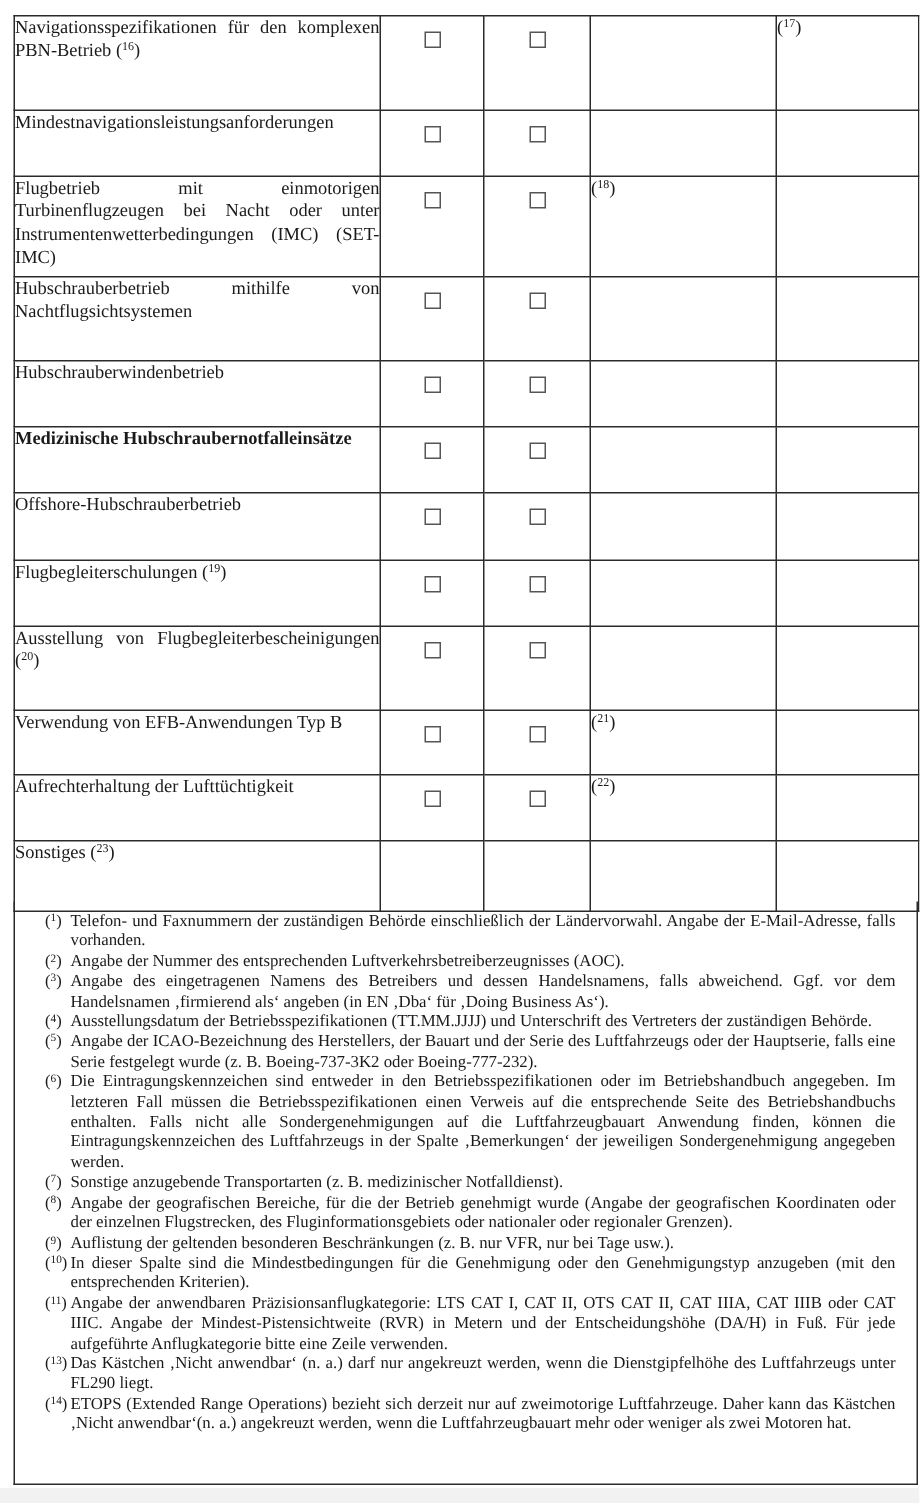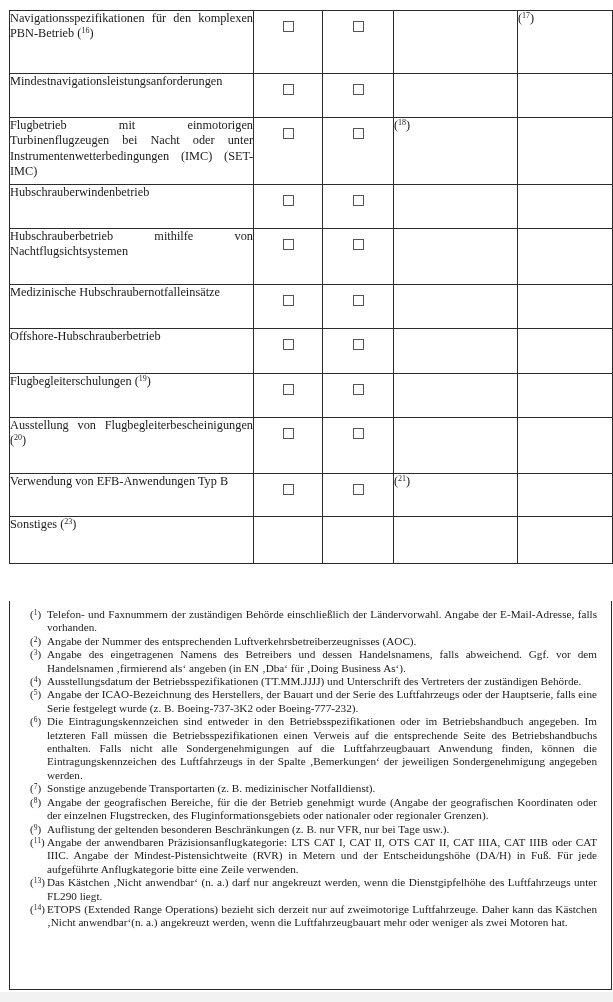--- a/index.html
+++ b/index.html
@@ -76,81 +76,90 @@
   </tr>
       <tr style="height: 67px;">
     <td class="label">
           <span class="txt"><span class="lbl">Flugbetrieb mit einmotorigen Turbinenflugzeugen bei Nacht oder unter Instrumentenwetterbedingungen (IMC) (SET-IMC)</span><span class="refwrap"></span></span>
         </td>
     <td class="chk"><span class="box"></span></td>
     <td class="chk"><span class="box"></span></td>
     <td class="note"><span>(<span class="sup">18</span>)</span></td>
     <td class="note"></td>
   </tr>
+      <tr style="height: 56px;">
+    <td class="label">
+          <span class="txt"><span class="lbl">Hubschrauberbetrieb mithilfe von Nachtflugsichtsystemen</span><span class="refwrap"></span></span>
+        </td>
+    <td class="chk"><span class="box"></span></td>
+    <td class="chk"><span class="box"></span></td>
+    <td class="note"></td>
+    <td class="note"></td>
+  </tr>
       <tr style="height: 44px;">
     <td class="label">
           <span class="txt"><span class="lbl">Hubschrauberwindenbetrieb</span><span class="refwrap"></span></span>
         </td>
     <td class="chk"><span class="box"></span></td>
     <td class="chk"><span class="box"></span></td>
     <td class="note"></td>
     <td class="note"></td>
   </tr>
+      <tr style="height: 44px; font-weight: bold;">
+    <td class="label">
+          <span class="txt"><span class="lbl">Medizinische Hubschraubernotfalleinsätze</span><span class="refwrap"></span></span>
+        </td>
+    <td class="chk"><span class="box"></span></td>
+    <td class="chk"><span class="box"></span></td>
+    <td class="note"></td>
+    <td class="note"></td>
+  </tr>
+      <tr style="height: 45px;">
+    <td class="label">
+          <span class="txt"><span class="lbl">Offshore-Hubschrauberbetrieb</span><span class="refwrap"></span></span>
+        </td>
+    <td class="chk"><span class="box"></span></td>
+    <td class="chk"><span class="box"></span></td>
+    <td class="note"></td>
+    <td class="note"></td>
+  </tr>
+      <tr style="height: 44px;">
+    <td class="label">
+          <span class="txt"><span class="lbl">Flugbegleiterschulungen</span><span class="refwrap"> <span>(<span class="sup">19</span>)</span></span></span>
+        </td>
+    <td class="chk"><span class="box"></span></td>
+    <td class="chk"><span class="box"></span></td>
+    <td class="note"></td>
+    <td class="note"></td>
+  </tr>
       <tr style="height: 56px;">
     <td class="label">
-          <span class="txt"><span class="lbl">Hubschrauberbetrieb mithilfe von Nachtflugsichtsystemen</span><span class="refwrap"></span></span>
-        </td>
-    <td class="chk"><span class="box"></span></td>
-    <td class="chk"><span class="box"></span></td>
-    <td class="note"></td>
-    <td class="note"></td>
-  </tr>
-      <tr style="height: 44px;">
-    <td class="label">
-          <span class="txt"><span class="lbl">Medizinische Hubschraubernotfalleinsätze</span><span class="refwrap"></span></span>
-        </td>
-    <td class="chk"><span class="box"></span></td>
-    <td class="chk"><span class="box"></span></td>
-    <td class="note"></td>
-    <td class="note"></td>
-  </tr>
-      <tr style="height: 45px;">
-    <td class="label">
-          <span class="txt"><span class="lbl">Offshore-Hubschrauberbetrieb</span><span class="refwrap"></span></span>
-        </td>
-    <td class="chk"><span class="box"></span></td>
-    <td class="chk"><span class="box"></span></td>
-    <td class="note"></td>
-    <td class="note"></td>
-  </tr>
-      <tr style="height: 44px;">
-    <td class="label">
-          <span class="txt"><span class="lbl">Flugbegleiterschulungen</span><span class="refwrap"> <span>(<span class="sup">19</span>)</span></span></span>
-        </td>
-    <td class="chk"><span class="box"></span></td>
-    <td class="chk"><span class="box"></span></td>
-    <td class="note"></td>
-    <td class="note"></td>
-  </tr>
-      <tr style="height: 56px;">
-    <td class="label">
           <span class="txt"><span class="lbl">Ausstellung von Flugbegleiterbescheinigungen</span><span class="refwrap"> <span>(<span class="sup">20</span>)</span></span></span>
         </td>
     <td class="chk"><span class="box"></span></td>
     <td class="chk"><span class="box"></span></td>
     <td class="note"></td>
     <td class="note"></td>
   </tr>
       <tr style="height: 43px;">
     <td class="label">
           <span class="txt"><span class="lbl">Verwendung von EFB-Anwendungen Typ B</span><span class="refwrap"></span></span>
         </td>
     <td class="chk"><span class="box"></span></td>
     <td class="chk"><span class="box"></span></td>
     <td class="note"><span>(<span class="sup">21</span>)</span></td>
+    <td class="note"></td>
+  </tr>
+      <tr style="height: 44px;">
+    <td class="label">
+          <span class="txt"><span class="lbl">Aufrechterhaltung der Lufttüchtigkeit</span><span class="refwrap"></span></span>
+        </td>
+    <td class="chk"><span class="box"></span></td>
+    <td class="chk"><span class="box"></span></td>
+    <td class="note"><span>(<span class="sup">22</span>)</span></td>
     <td class="note"></td>
   </tr>
       <tr style="height: 47px;">
     <td class="label">
           <span class="txt"><span class="lbl">Sonstiges</span><span class="refwrap"> <span>(<span class="sup">23</span>)</span></span></span>
         </td>
     <td class="chk"></td>
     <td class="chk"></td>
     <td class="note"></td>
     <td class="note"></td>
@@ -189,20 +198,24 @@
   </div>
     <div class="fn">
     <span class="num"><span>(<span class="sup">8</span>)</span></span>
     <span class="body">Angabe der geografischen Bereiche, für die der Betrieb genehmigt wurde (Angabe der geografischen Koordinaten oder der einzelnen Flugstrecken, des Fluginformationsgebiets oder nationaler oder regionaler Grenzen).</span>
   </div>
     <div class="fn">
     <span class="num"><span>(<span class="sup">9</span>)</span></span>
     <span class="body">Auflistung der geltenden besonderen Beschränkungen (z. B. nur VFR, nur bei Tage usw.).</span>
   </div>
     <div class="fn">
+    <span class="num"><span>(<span class="sup">10</span>)</span></span>
+    <span class="body">In dieser Spalte sind die Mindestbedingungen für die Genehmigung oder den Genehmigungstyp anzugeben (mit den entsprechenden Kriterien).</span>
+  </div>
+    <div class="fn">
     <span class="num"><span>(<span class="sup">11</span>)</span></span>
     <span class="body">Angabe der anwendbaren Präzisionsanflugkategorie: LTS CAT I, CAT II, OTS CAT II, CAT IIIA, CAT IIIB oder CAT IIIC. Angabe der Mindest-Pistensichtweite (RVR) in Metern und der Entscheidungshöhe (DA/H) in Fuß. Für jede aufgeführte Anflugkategorie bitte eine Zeile verwenden.</span>
   </div>
     <div class="fn">
     <span class="num"><span>(<span class="sup">13</span>)</span></span>
     <span class="body">Das Kästchen ‚Nicht anwendbar‘ (n. a.) darf nur angekreuzt werden, wenn die Dienstgipfelhöhe des Luftfahrzeugs unter FL290 liegt.</span>
   </div>
     <div class="fn">
     <span class="num"><span>(<span class="sup">14</span>)</span></span>
     <span class="body">ETOPS (Extended Range Operations) bezieht sich derzeit nur auf zweimotorige Luftfahrzeuge. Daher kann das Kästchen ‚Nicht anwendbar‘(n. a.) angekreuzt werden, wenn die Luftfahrzeugbauart mehr oder weniger als zwei Motoren hat.</span>

